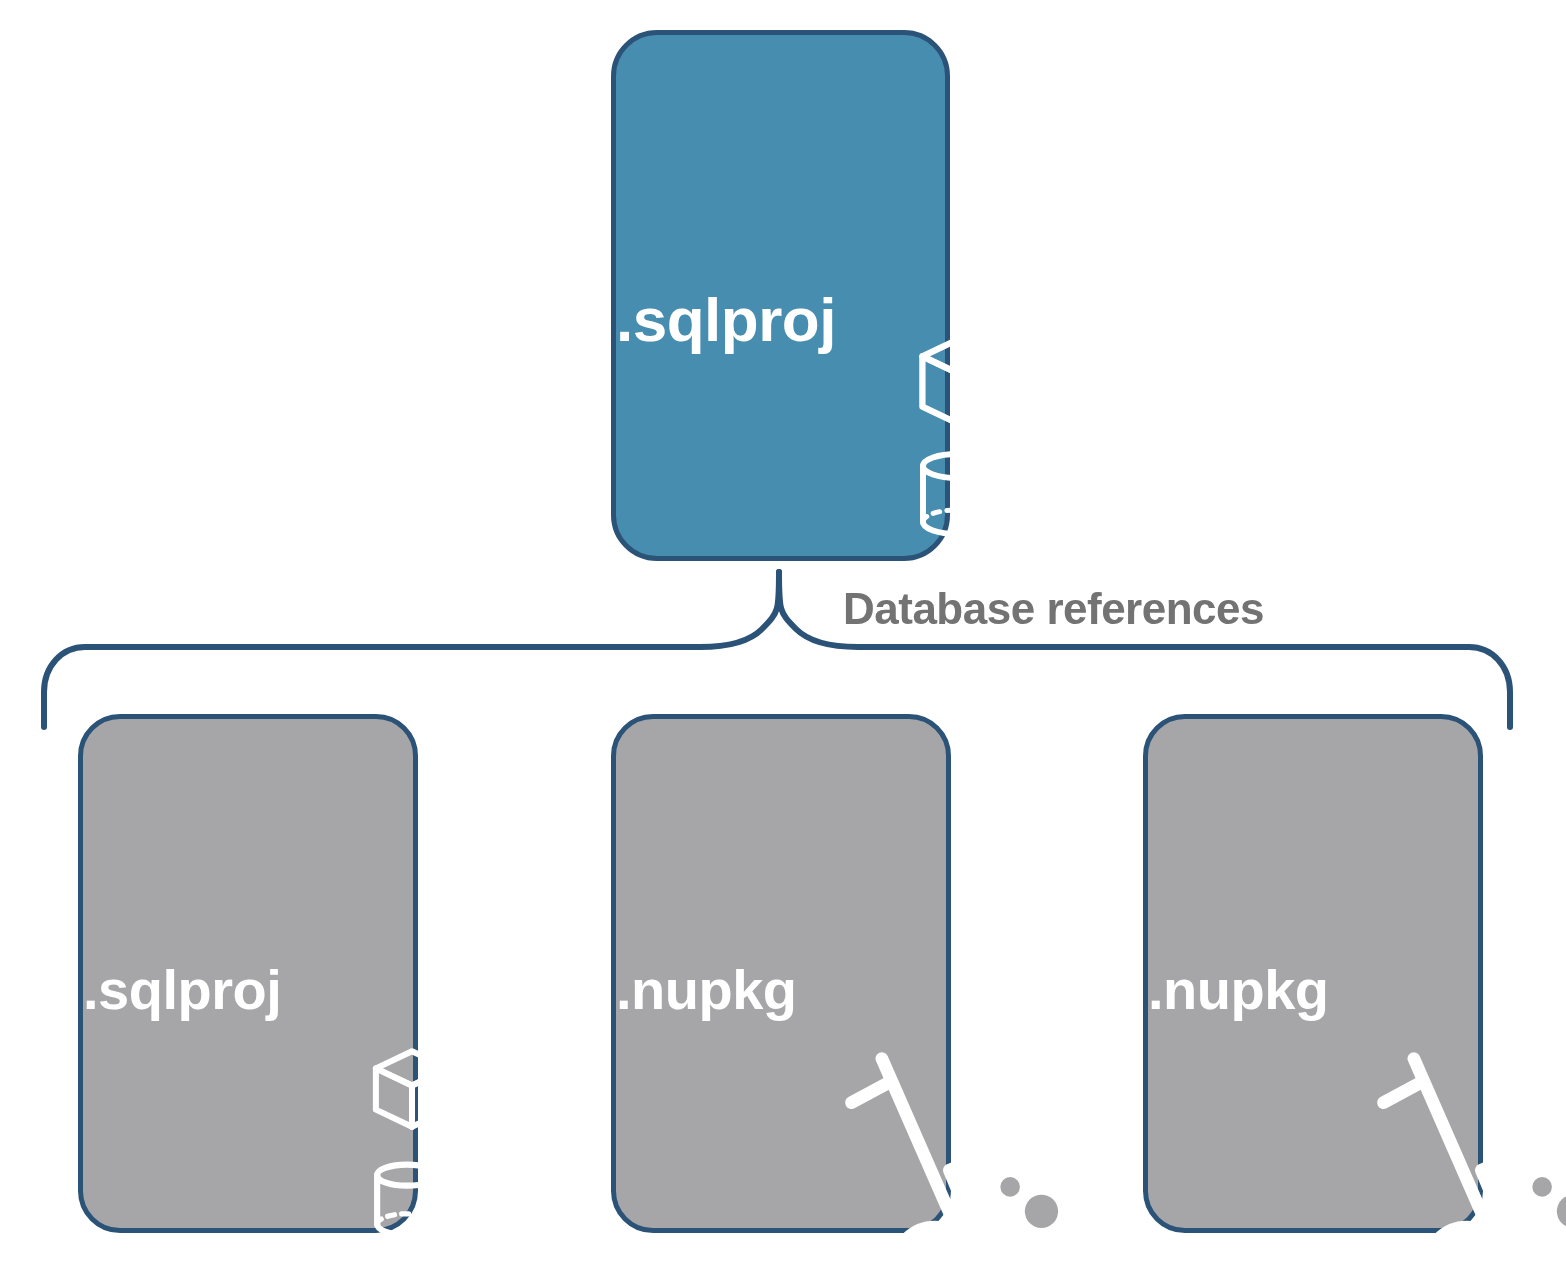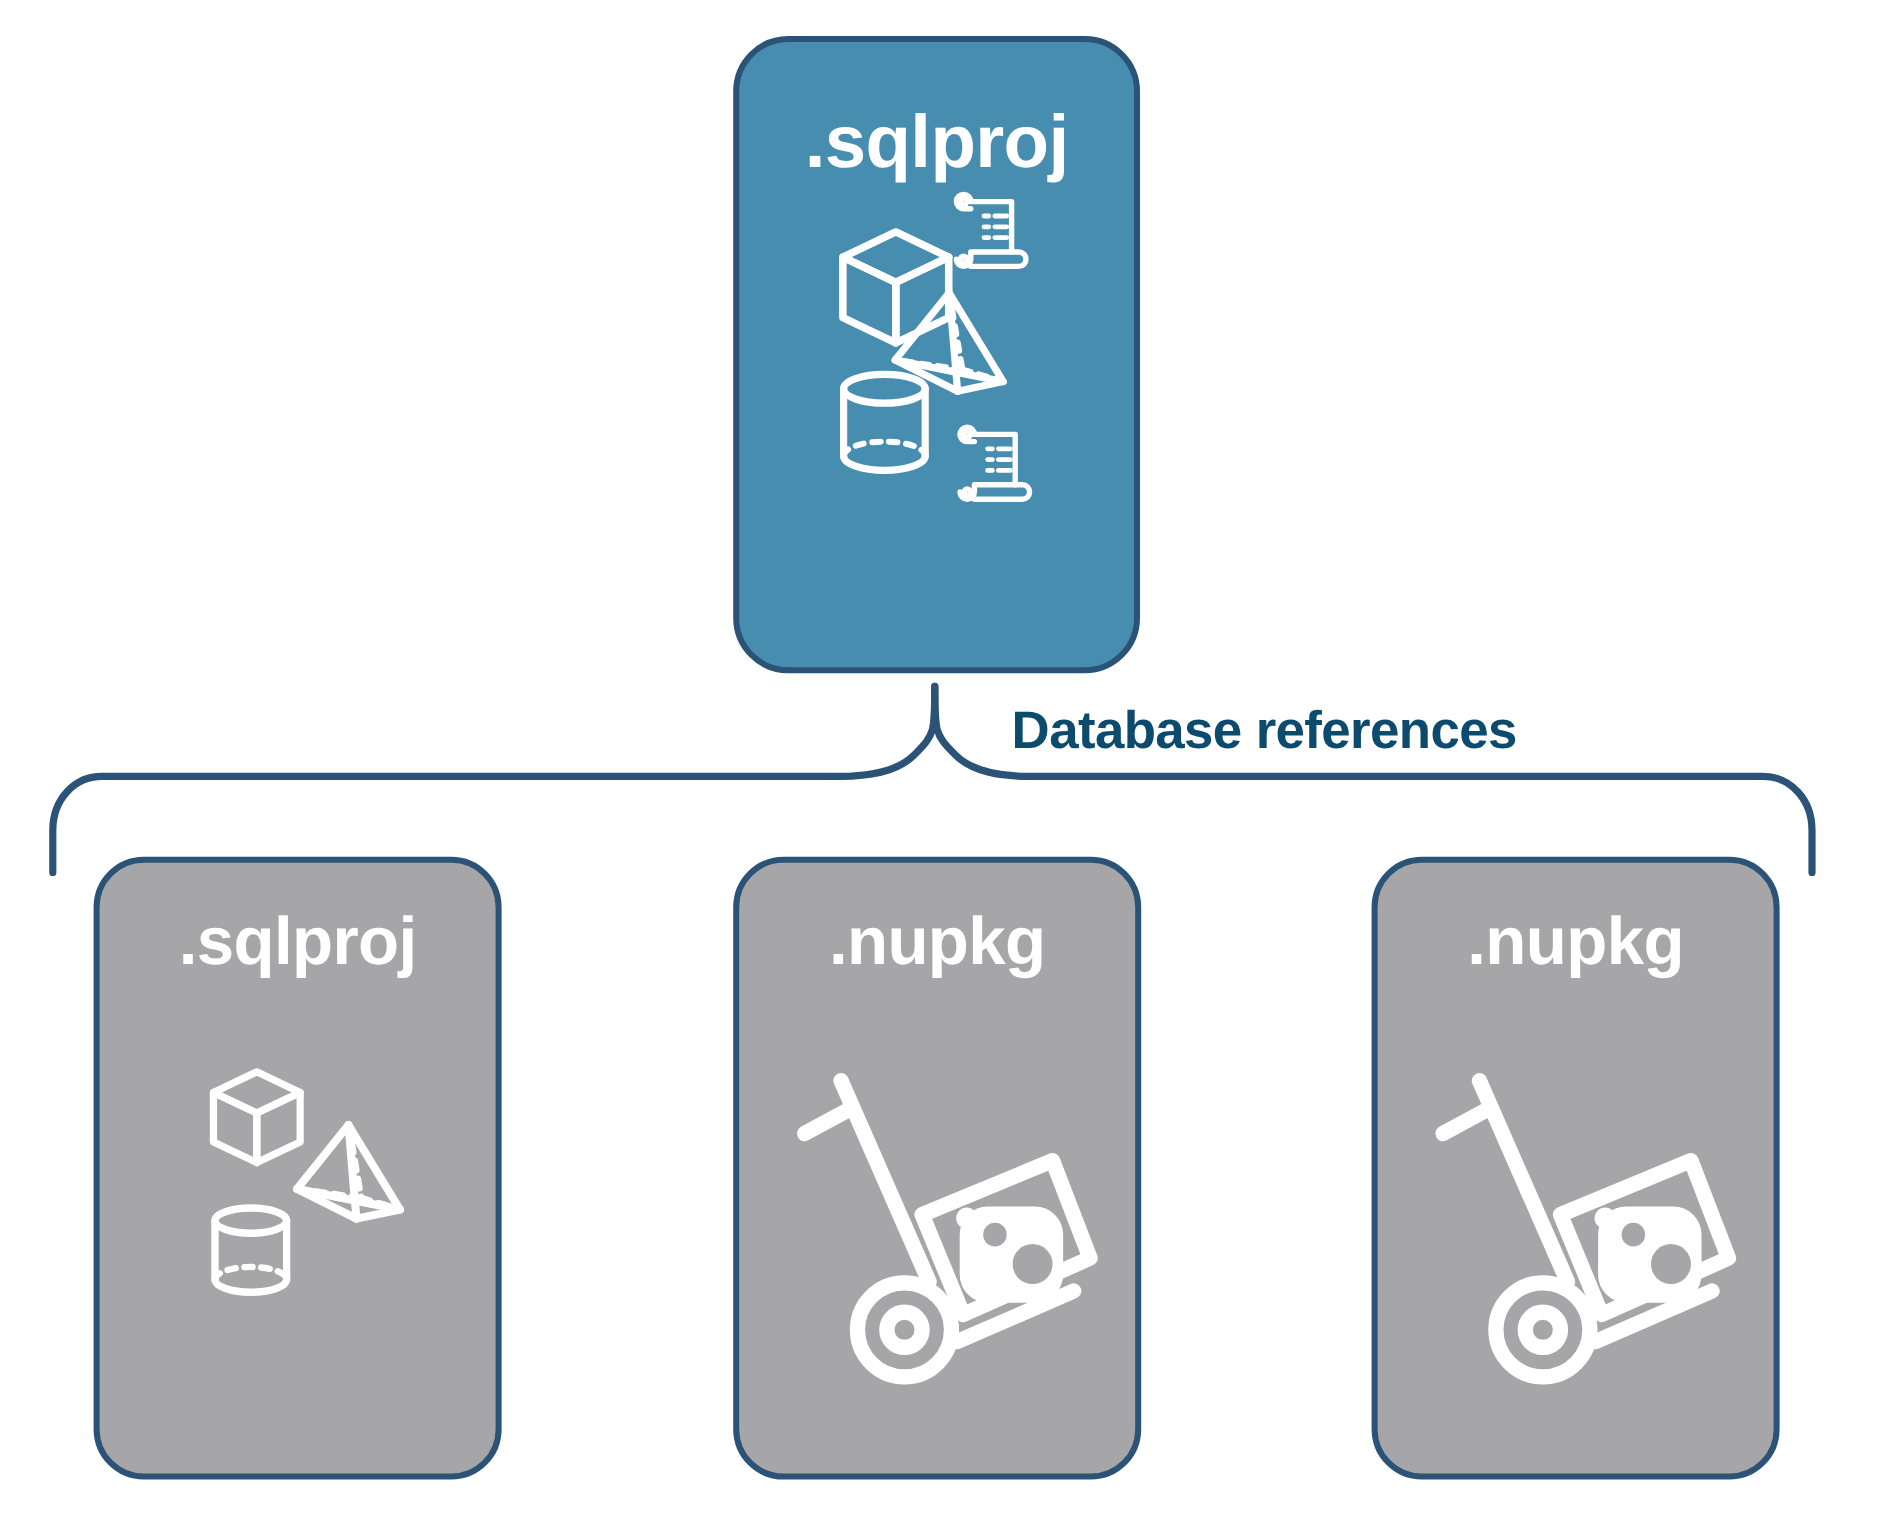--- a/index.html
+++ b/index.html
@@ -16,21 +16,21 @@
     height: 1274px;
     background: #ffffff;
     overflow: hidden;
   }
   .card {
     position: absolute;
     box-sizing: border-box;
     border: 5px solid #2b5277;
     border-radius: 42px;
     display: flex;
-    flex-direction: column;
+    flex-direction: row;
     align-items: center;
   }
   .card-top {
     left: 611px;
     top: 30px;
     width: 339px;
     height: 531px;
     background: #478daf;
     border-radius: 46px;
   }
@@ -89,21 +89,21 @@
     width: 1566px;
     height: 1274px;
     pointer-events: none;
   }
   .ref-label {
     position: absolute;
     left: 843px;
     top: 584px;
     font-size: 44px;
     font-weight: bold;
-    color: #0c4a6e;
+    color: #737373;
     letter-spacing: -0.5px;
     white-space: nowrap;
     user-select: none;
   }
 </style>
 </head>
 <body>
 
 <div id="canvas">
 

